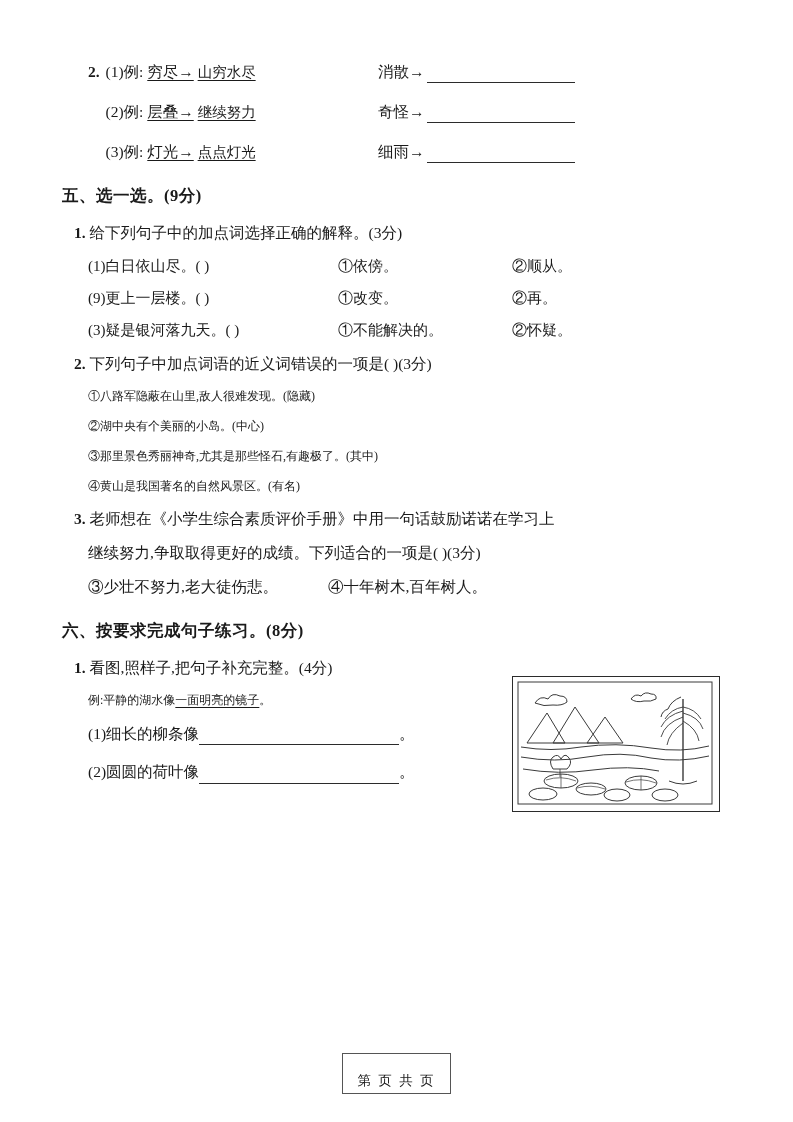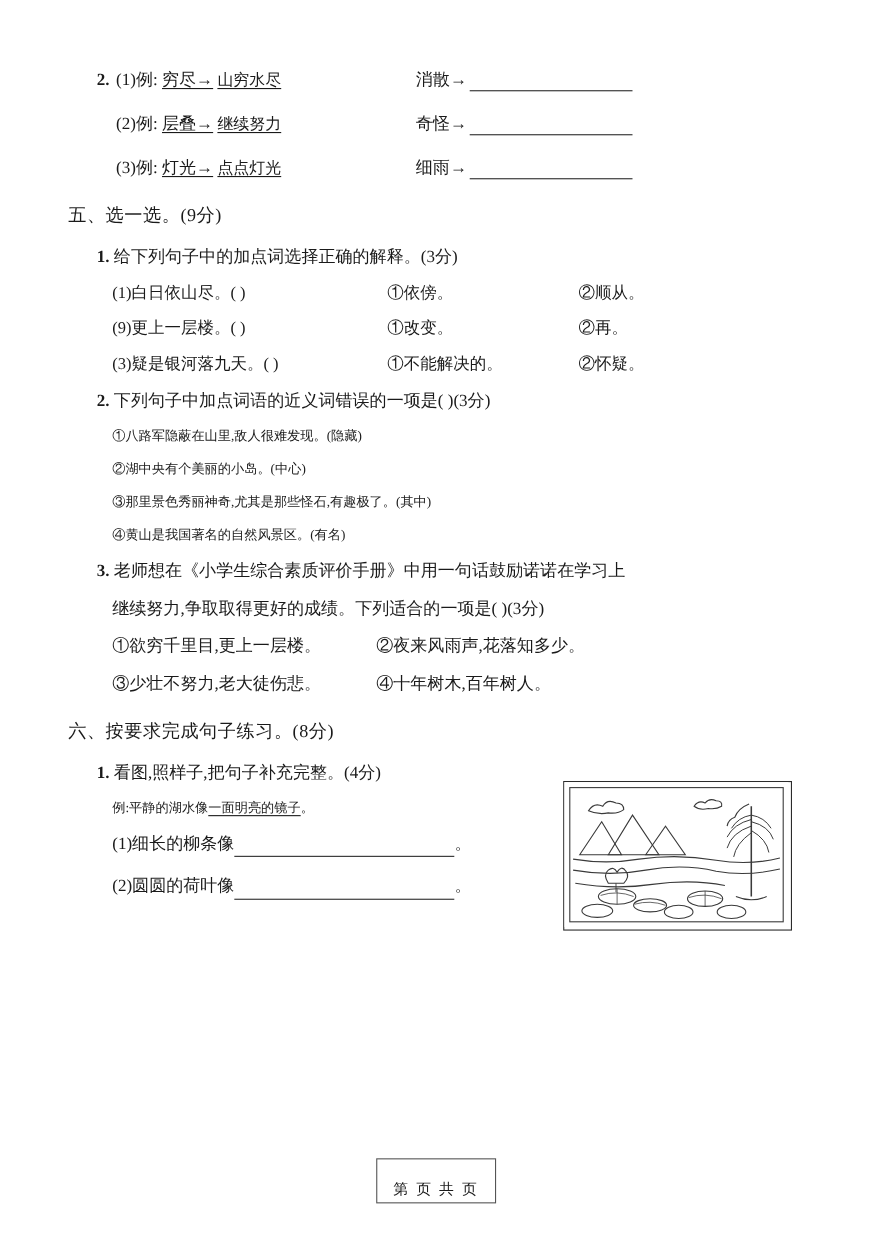--- a/index.html
+++ b/index.html
@@ -64,28 +64,27 @@
     display: flex;
     align-items: flex-end;
     white-space: nowrap;
   }
   .topline .right .blank {
     width: 148px;
     margin-left: 2px;
   }
   
   .section-head {
-    font-weight: normal;
+    font-weight: bold;
     font-size: 16.5px;
     margin: 22px 0 16px -12px;
     letter-spacing: 0.5px;
   }
   
   .q {
-    margin-left: 14px;
     margin-bottom: 14px;
   }
   .q-title {
     font-size: 15.5px;
     margin-bottom: 13px;
     white-space: nowrap;
   }
   .q-title .bnum {
     font-weight: bold;
   }
@@ -228,24 +227,20 @@
       <div class="indent-line">④黄山是我国著名的自然风景区。(有名)</div>
     </div>
 
     <div class="q">
       <div class="q-title">
         <span class="bnum">3.</span>
         <span>老师想在《小学生综合素质评价手册》中用一句话鼓励诺诺在学习上</span>
       </div>
       <div class="q-title" style="margin-left:14px">继续努力,争取取得更好的成绩。下列适合的一项是(        )(3分)</div>
       <div class="choices">
-        <span style="width:240px">①欲穷千里目,更上一层楼。</span>
-        <span>②夜来风雨声,花落知多少。</span>
-      </div>
-      <div class="choices">
         <span style="width:240px">③少壮不努力,老大徒伤悲。</span>
         <span>④十年树木,百年树人。</span>
       </div>
     </div>
 
     <div class="section-head">六、按要求完成句子练习。(8分)</div>
 
     <div class="q pic-block">
 
       <div class="pic">

